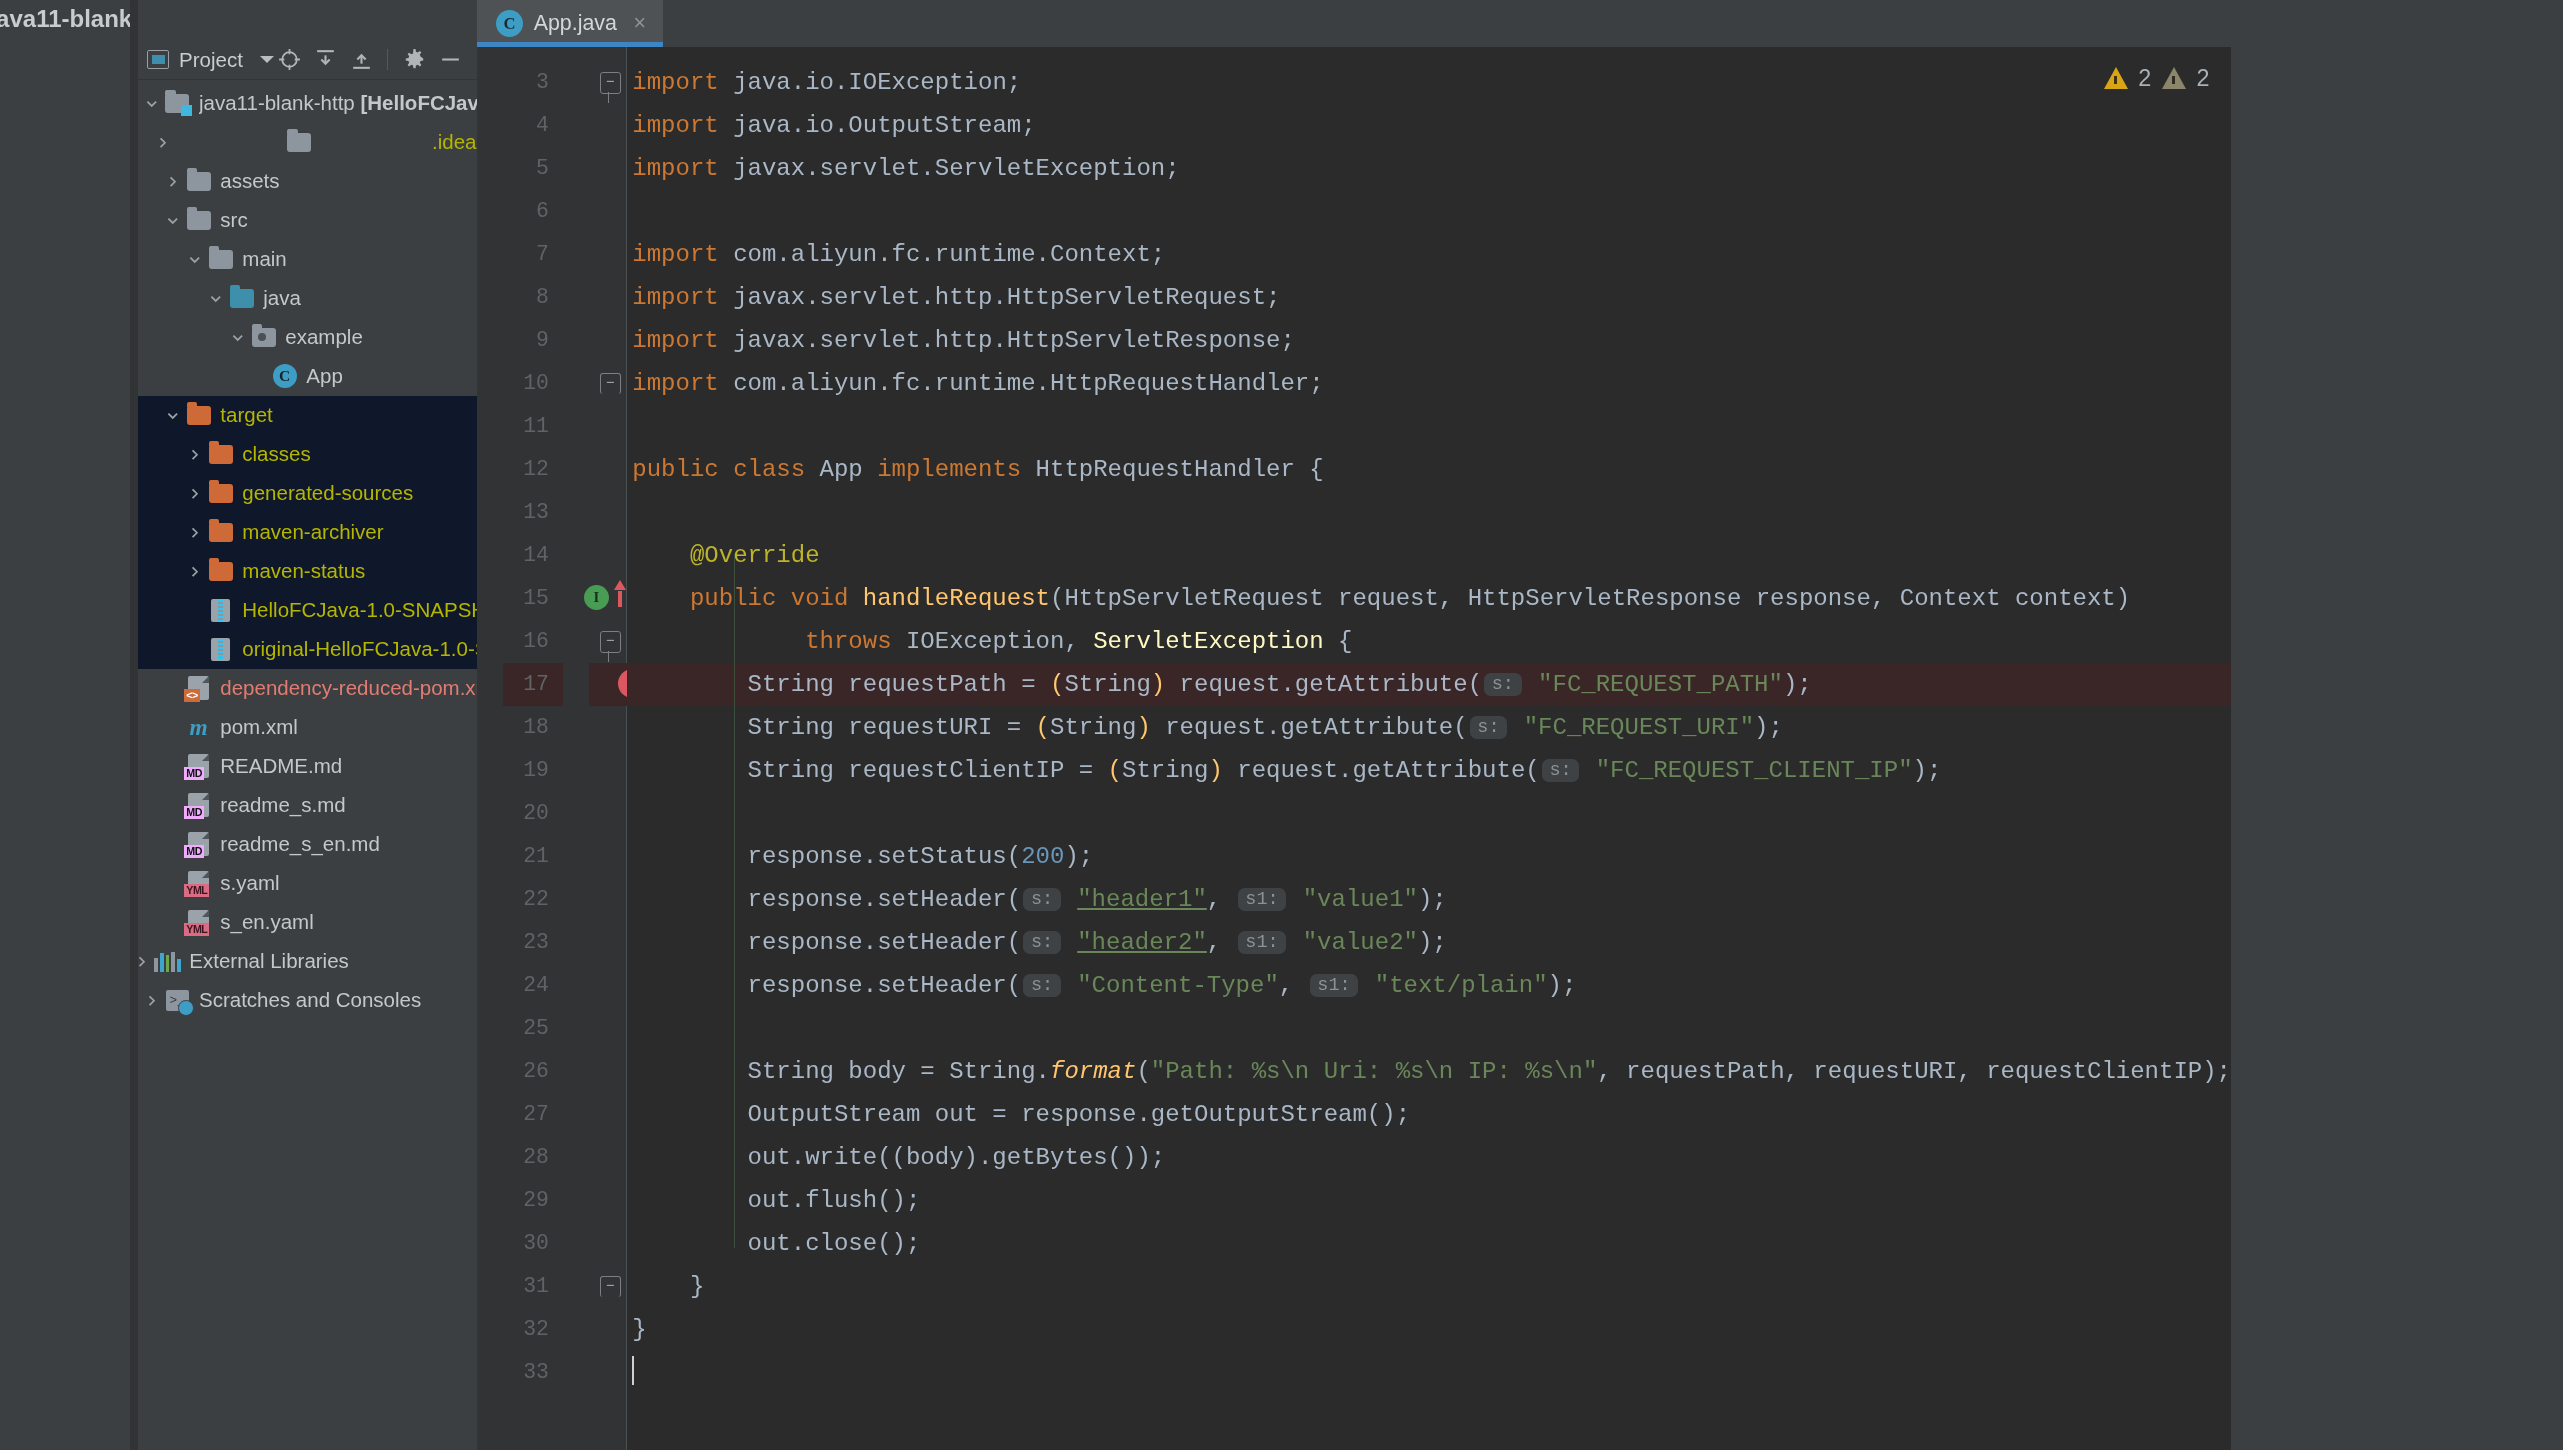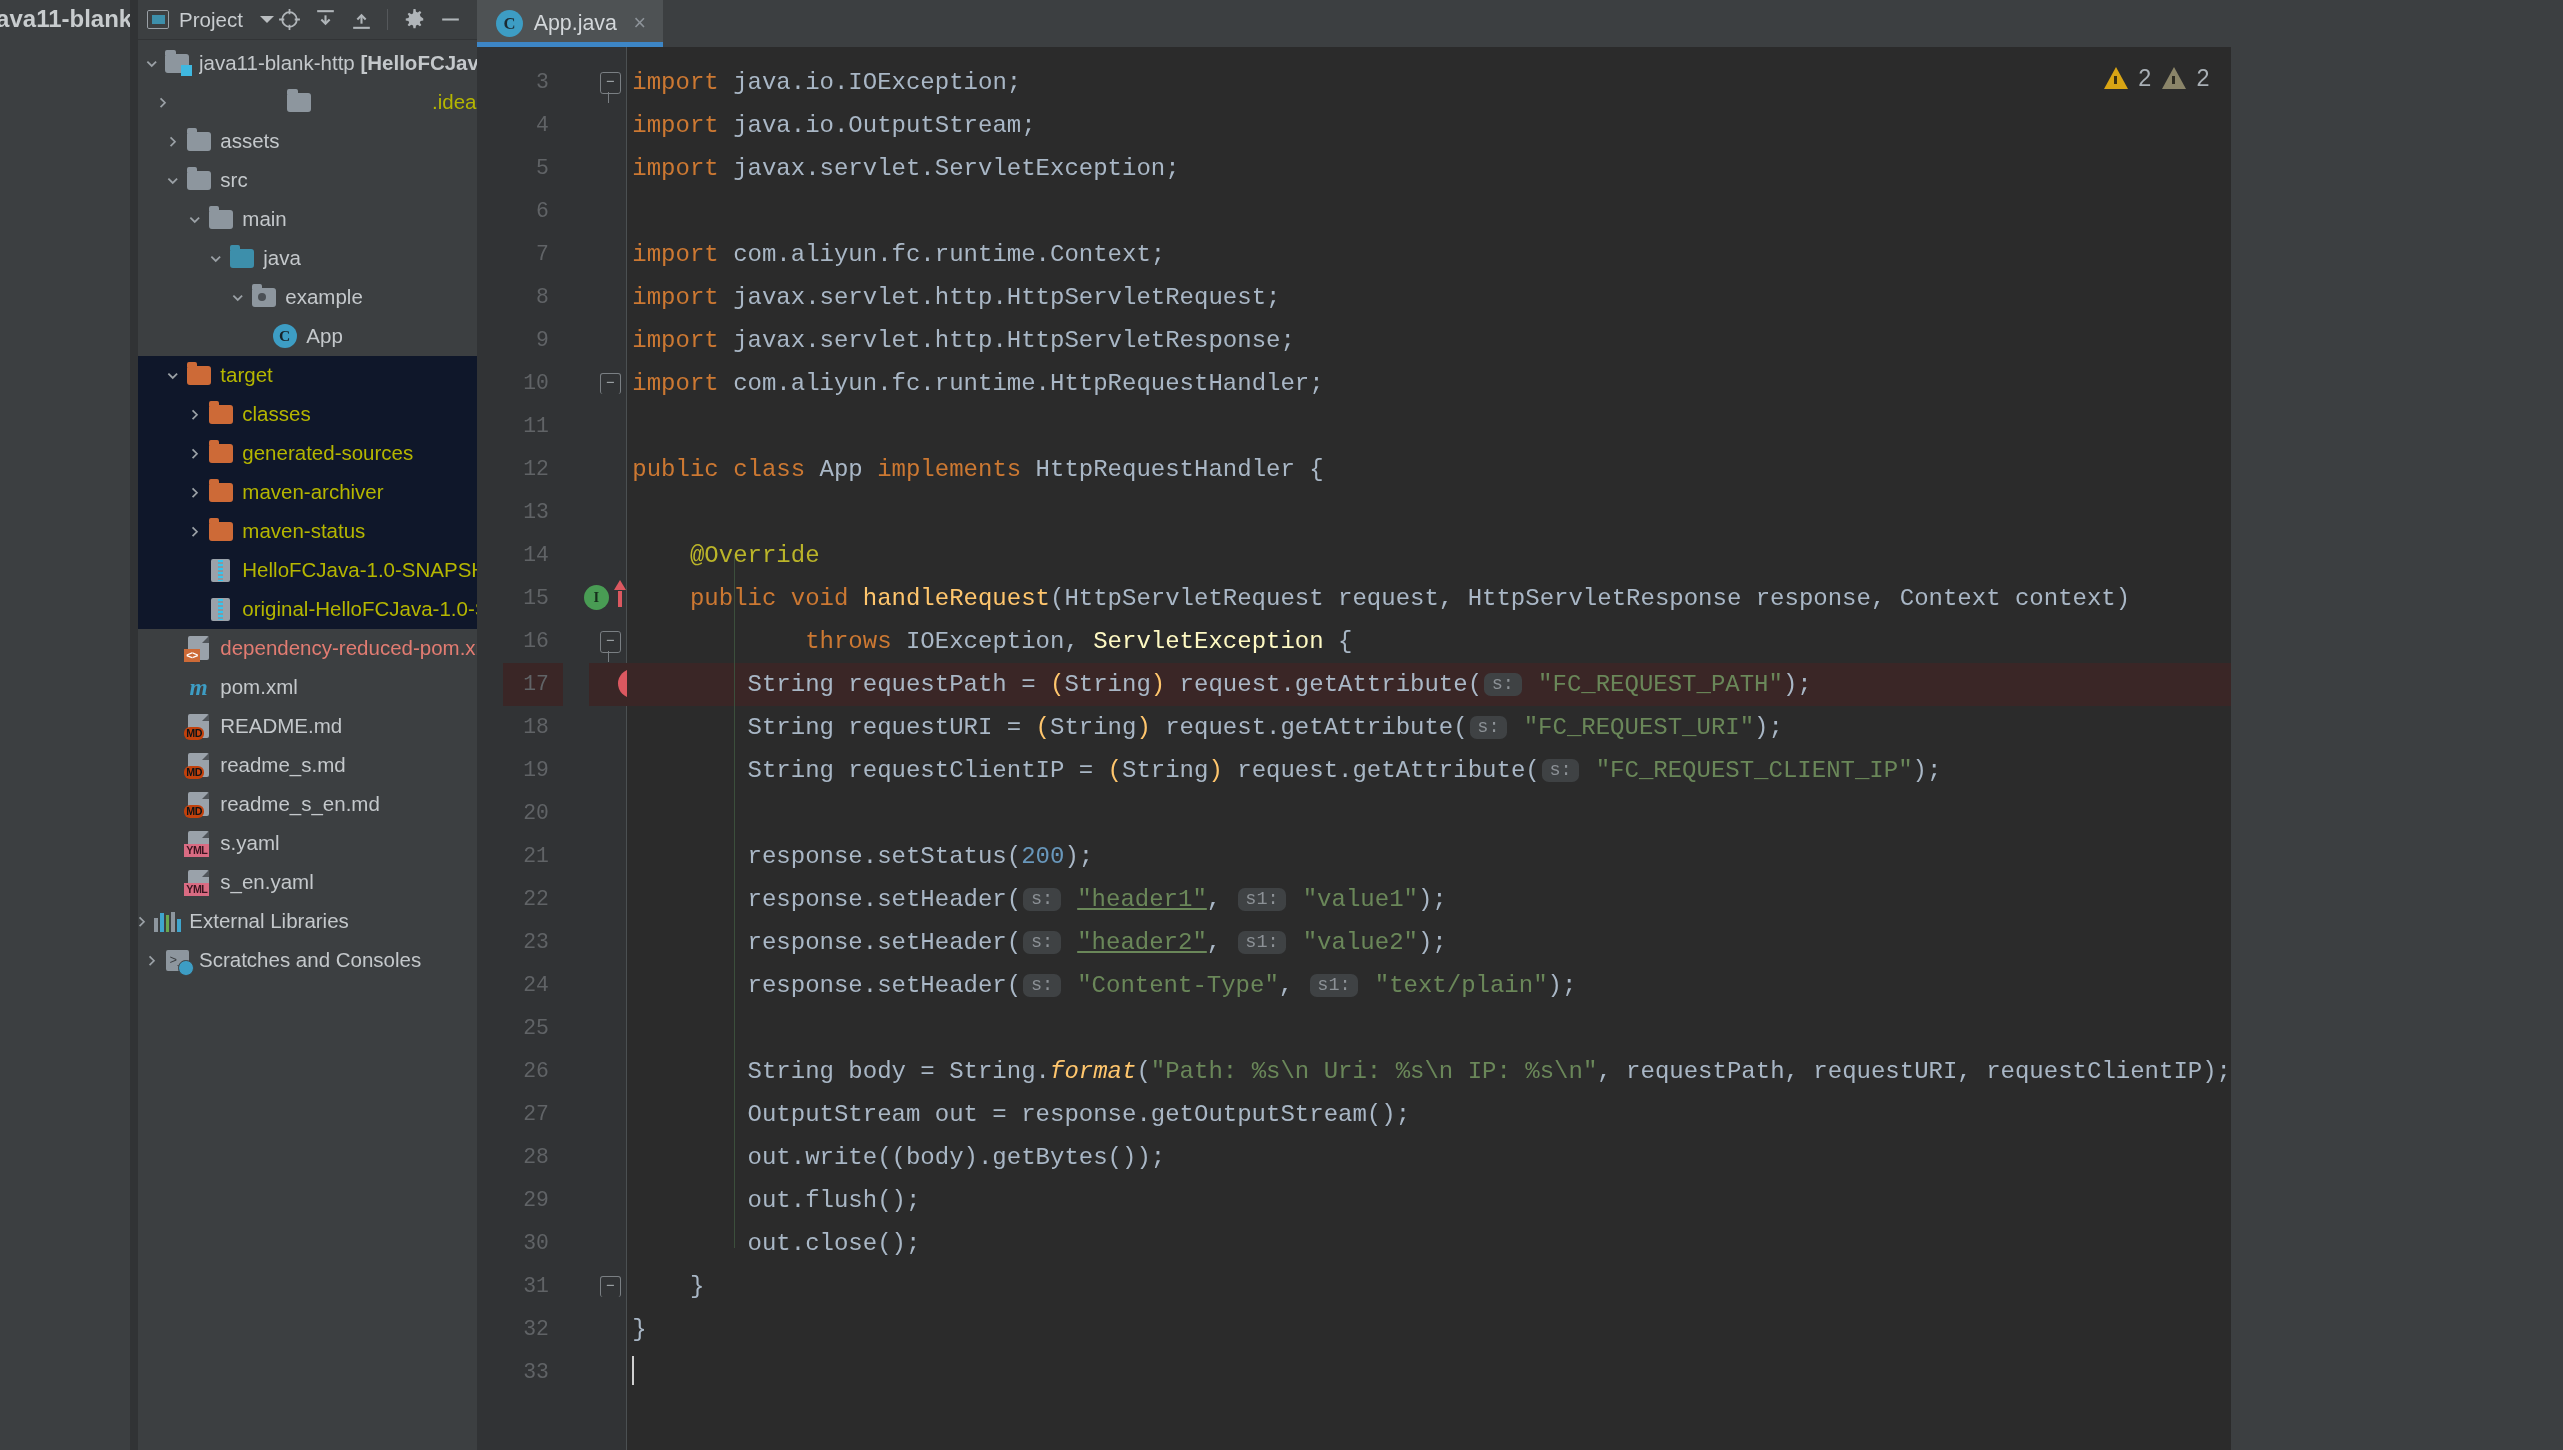--- a/index.html
+++ b/index.html
@@ -28,21 +28,21 @@
   }
 
   
   .body-row{flex:1;display:flex;min-height:0;}
 
   
   .leftwin{width:347px;min-width:347px;display:flex;flex-direction:column;background:#3c3f41;position:relative;}
   .leftwin:after{content:"";position:absolute;left:0;top:0;bottom:0;width:8.8px;background:#313335;}
   .lw-header{
     height:39px;min-height:39px;display:flex;align-items:center;
-    padding-left:17.5px;border-bottom:1px solid #323436;background:#3c3f41;
+    padding-left:17.5px;border-bottom:1px solid #323436;background:#3c3f41;margin-top:40px;
   }
   .lw-title{display:flex;align-items:center;gap:9.7px;font-size:20.5px;color:#c9cdd0;}
   .proj-icon{width:22.4px;height:18.5px;border:1.9px solid #9aa0a6;border-radius:1.9px;box-sizing:border-box;
              display:flex;align-items:center;justify-content:center;}
   .proj-icon i{display:block;width:12.7px;height:8.8px;background:#3d8fab;}
   .caret-down{width:0;height:0;border-left:7.8px solid transparent;border-right:7.8px solid transparent;
               border-top:7.8px solid #b9bdc0;margin-left:7.8px;}
   .lw-tools{margin-left:auto;display:flex;align-items:center;gap:6.8px;padding-right:11.7px;}
   .tbtn{width:29px;height:29px;display:flex;align-items:center;justify-content:center;color:#b0b5b9;}
   .tsep{width:1px;height:21.4px;background:#55585b;margin:0 4.9px;}
@@ -73,21 +73,21 @@
            font-family:"Liberation Serif",serif;}
 
   .jar-ico{width:19.5px;height:23.4px;background:#9aa2aa;border-radius:1.9px;position:relative;}
   .jar-ico:after{content:"";position:absolute;left:6.8px;top:1px;width:5.8px;height:21.4px;
     background:repeating-linear-gradient(#35c6ef 0 1.9px,#8d969e 1.9px 3.9px);}
 
   .file-ico{width:20.5px;height:24px;background:#9aa2aa;border-radius:1.9px 1.9px 1.9px 1.9px;position:relative;}
   .file-ico:before{content:"";position:absolute;top:0;right:0;border-left:7.8px solid transparent;border-bottom:7.8px solid #50555a;}
   .badge{position:absolute;left:-3.9px;bottom:-1.9px;font-size:10.7px;line-height:11.7px;padding:1px 1.9px;
          color:#0f1316;font-family:"Liberation Sans",sans-serif;font-weight:bold;letter-spacing:-0.5px;}
-  .badge.md{background:#c2410c;border-radius:6px;}
+  .badge.md{background:#f0abfc;}
   .badge.yml{background:#d96b82;color:#3a1520;}
   .badge.xml{background:#cd6a37;color:#fff;}
   .maven-m{font-family:"Liberation Serif",serif;font-style:italic;font-weight:bold;font-size:23.4px;color:#3d9dc4;}
   .extlib{display:flex;align-items:flex-end;gap:1.9px;height:21.4px;}
   .extlib i{display:block;width:3.9px;background:#8d969e;}
   .scratch{width:23.4px;height:21.4px;background:#8d969e;border-radius:1.9px;position:relative;color:#3a3e41;
            font-size:12.7px;display:flex;align-items:center;justify-content:center;font-family:"Liberation Mono",monospace;}
   .scratch:after{content:"";position:absolute;right:-4.9px;bottom:-4.9px;width:13.6px;height:13.6px;border-radius:50%;
            background:#3d9dc4;border:1.9px solid #3c3f41;}
 

